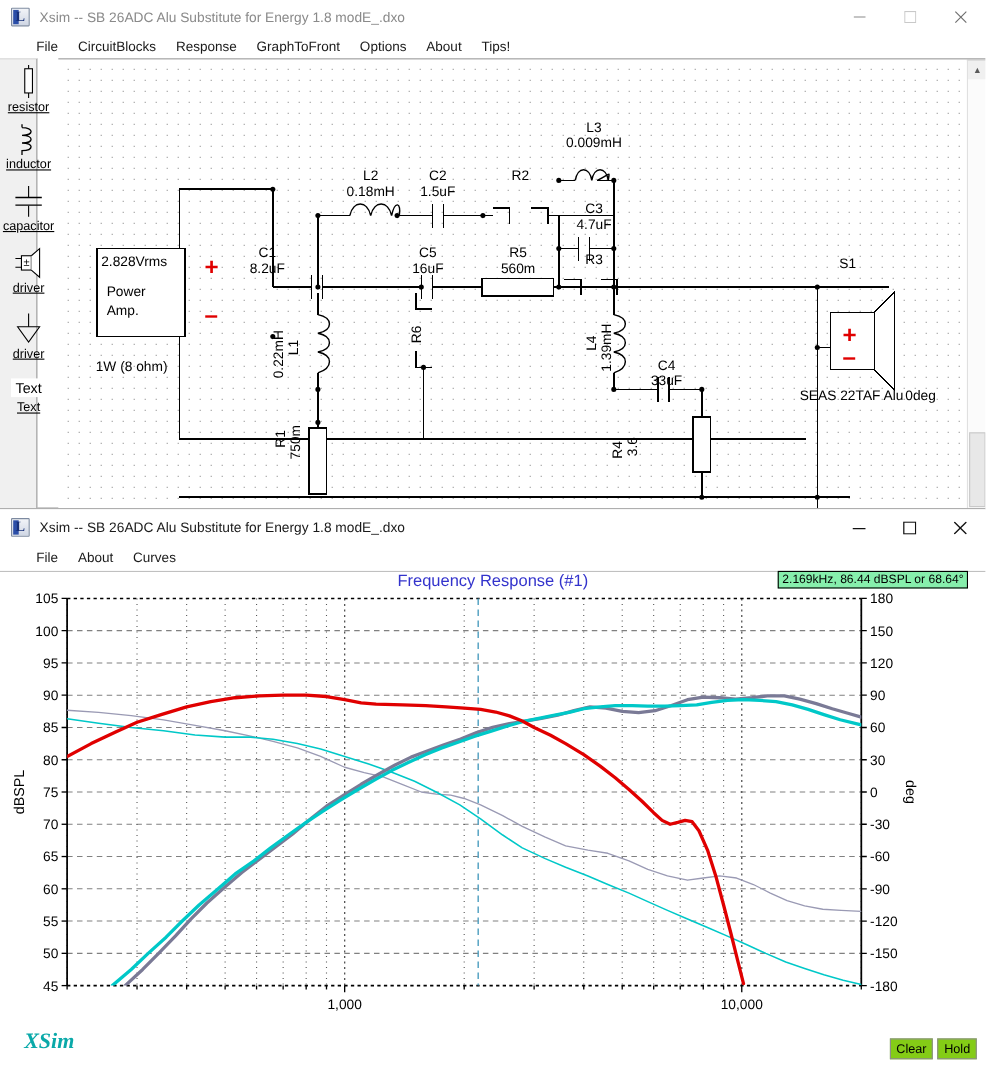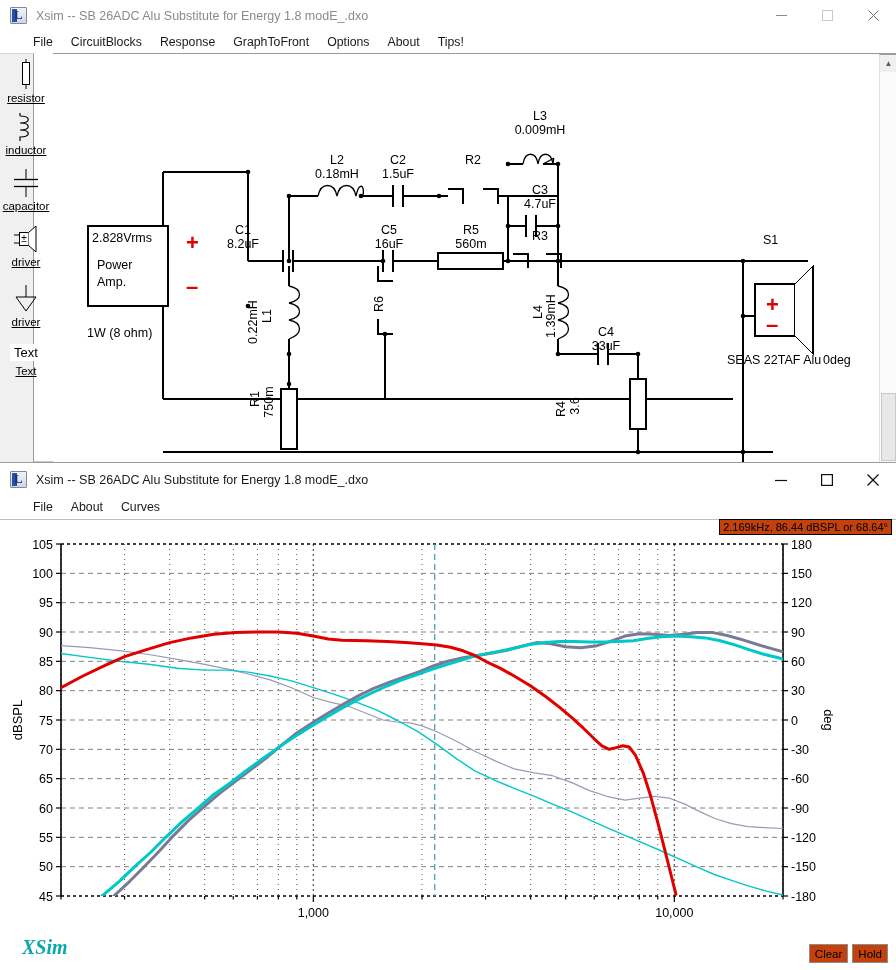--- a/index.html
+++ b/index.html
@@ -95,34 +95,34 @@
   #win2 .wbtn { height:33px; }
   #graph-area {
     position:absolute; left:0; top:56px; width:896px; height:452px;
     background:#ffffff; border-top:1px solid #c0c0c0;
   }
   .graph-title {
     position:absolute; left:0; top:0; width:896px; text-align:center;
     font-size:15px; color:#3333cc; font-family:"Liberation Sans", sans-serif;
   }
   .cursor-readout {
-    position:absolute; right:4px; top:-1px;
-    background:#c2410c; border:1px solid #000;
+    position:absolute; right:16px; top:-1px;
+    background:#86efac; border:1px solid #000;
     font-size:11px; color:#000; padding:1px 3px; white-space:nowrap;
   }
   #plot-svg { position:absolute; left:0; top:0; }
 
   .xsim-logo {
     position:absolute; left:22px; bottom:12px;
     font-family:"Liberation Serif", serif; font-style:italic; font-weight:bold;
     font-size:20px; color:#0aa9a9;
   }
   .btnrow { position:absolute; right:8px; bottom:8px; display:flex; gap:4px; }
   .gbtn {
-    min-width:34px; height:19px; border:1px solid #8d8d8d; background:#c2410c;
+    min-width:34px; height:19px; border:1px solid #8d8d8d; background:#84cc16;
     font-size:11.5px; color:#000; display:flex; align-items:center; justify-content:center;
     padding:0 5px;
   }
 </style>
 </head>
 <body>
 
 <div id="root">
 
   <div class="win" id="win1">
@@ -446,20 +446,21 @@
       </div>
     </div>
 
     <div class="menubar">
       <div class="menuitem">File</div>
       <div class="menuitem">About</div>
       <div class="menuitem">Curves</div>
     </div>
 
     <div id="graph-area">
+      <div class="graph-title">Frequency Response (#1)</div>
       <div class="cursor-readout">2.169kHz, 86.44 dBSPL or 68.64°</div>
 
       <svg id="plot-svg" width="896" height="400">
           <defs>
             <clipPath id="plotclip">
               <rect x="61" y="24" width="722" height="352"></rect>
             </clipPath>
           </defs>
           <line x1="61" y1="346.6666666666667" x2="783" y2="346.6666666666667" stroke="#808080" stroke-width="1" stroke-dasharray="5 4"></line>
           <line x1="61" y1="317.3333333333333" x2="783" y2="317.3333333333333" stroke="#808080" stroke-width="1" stroke-dasharray="5 4"></line>

